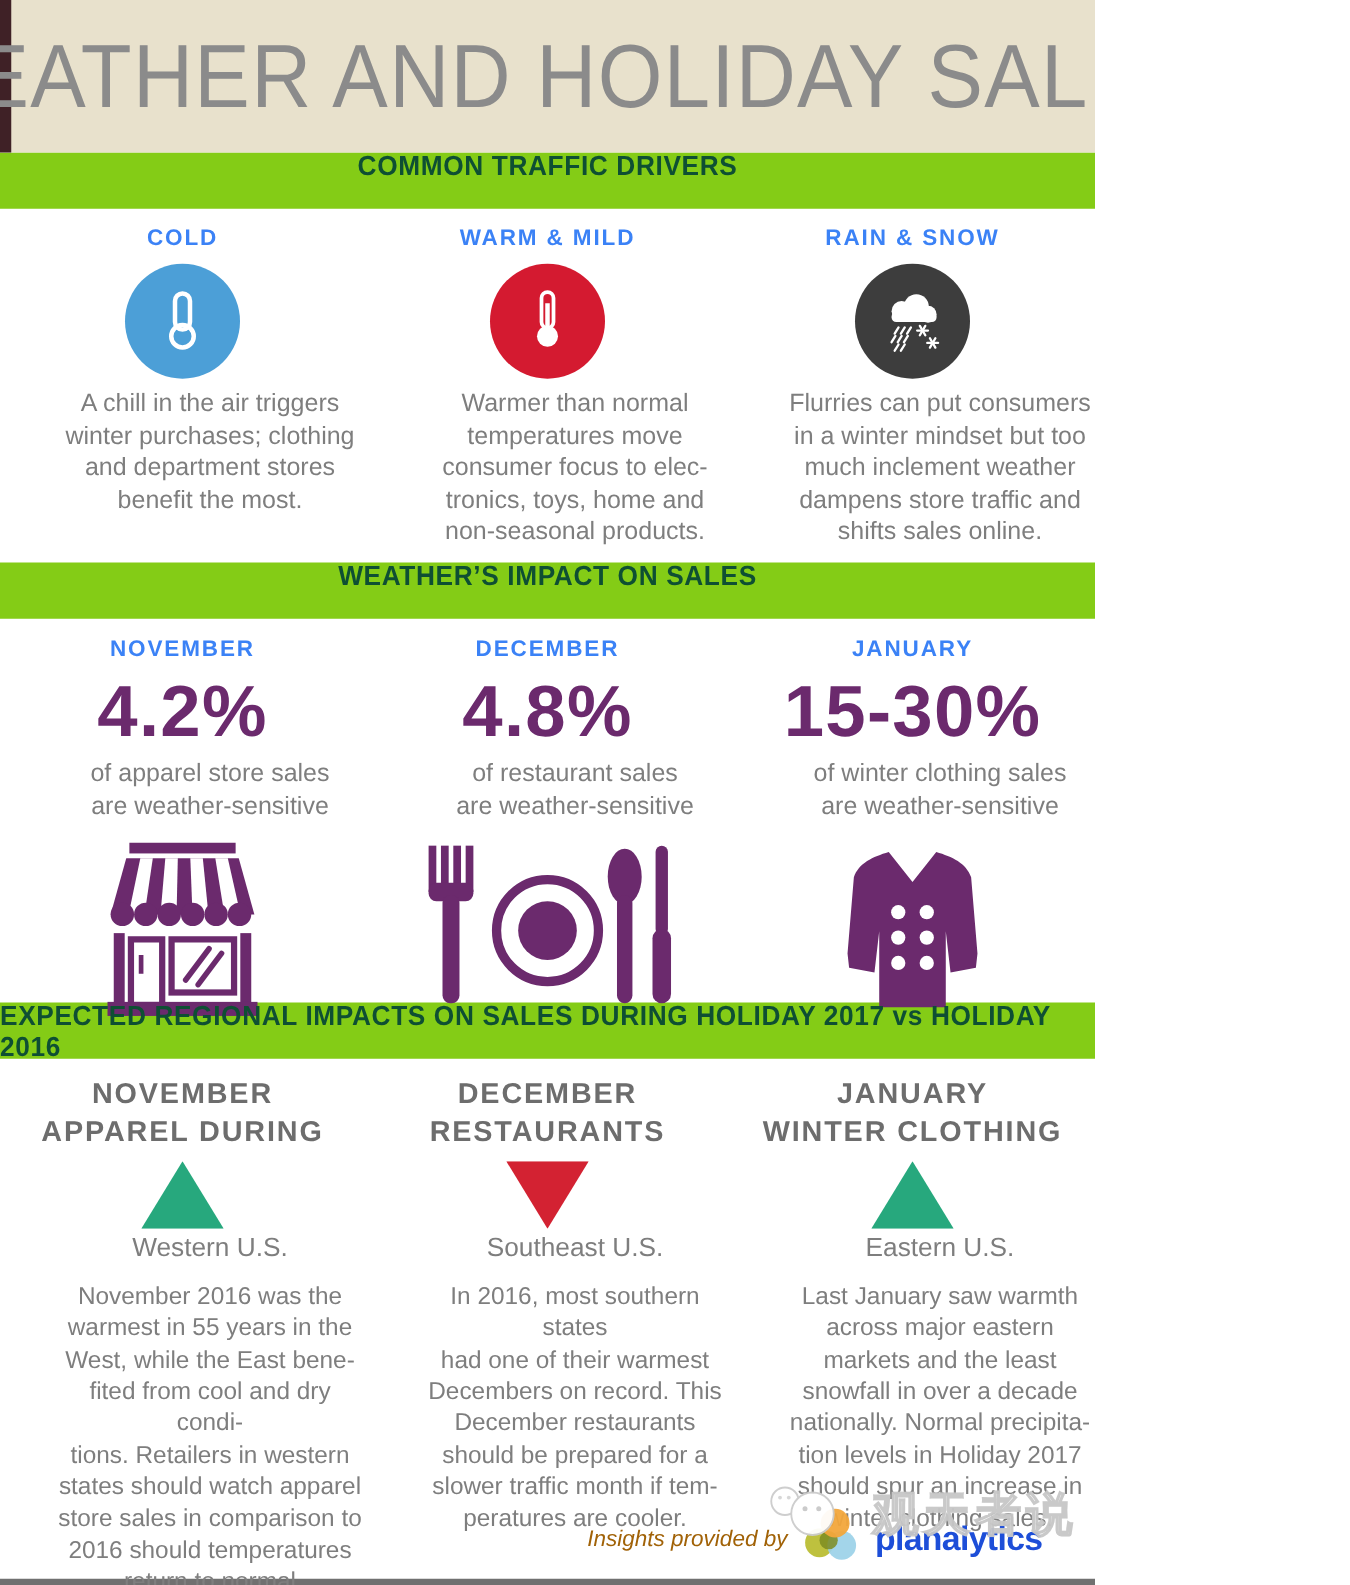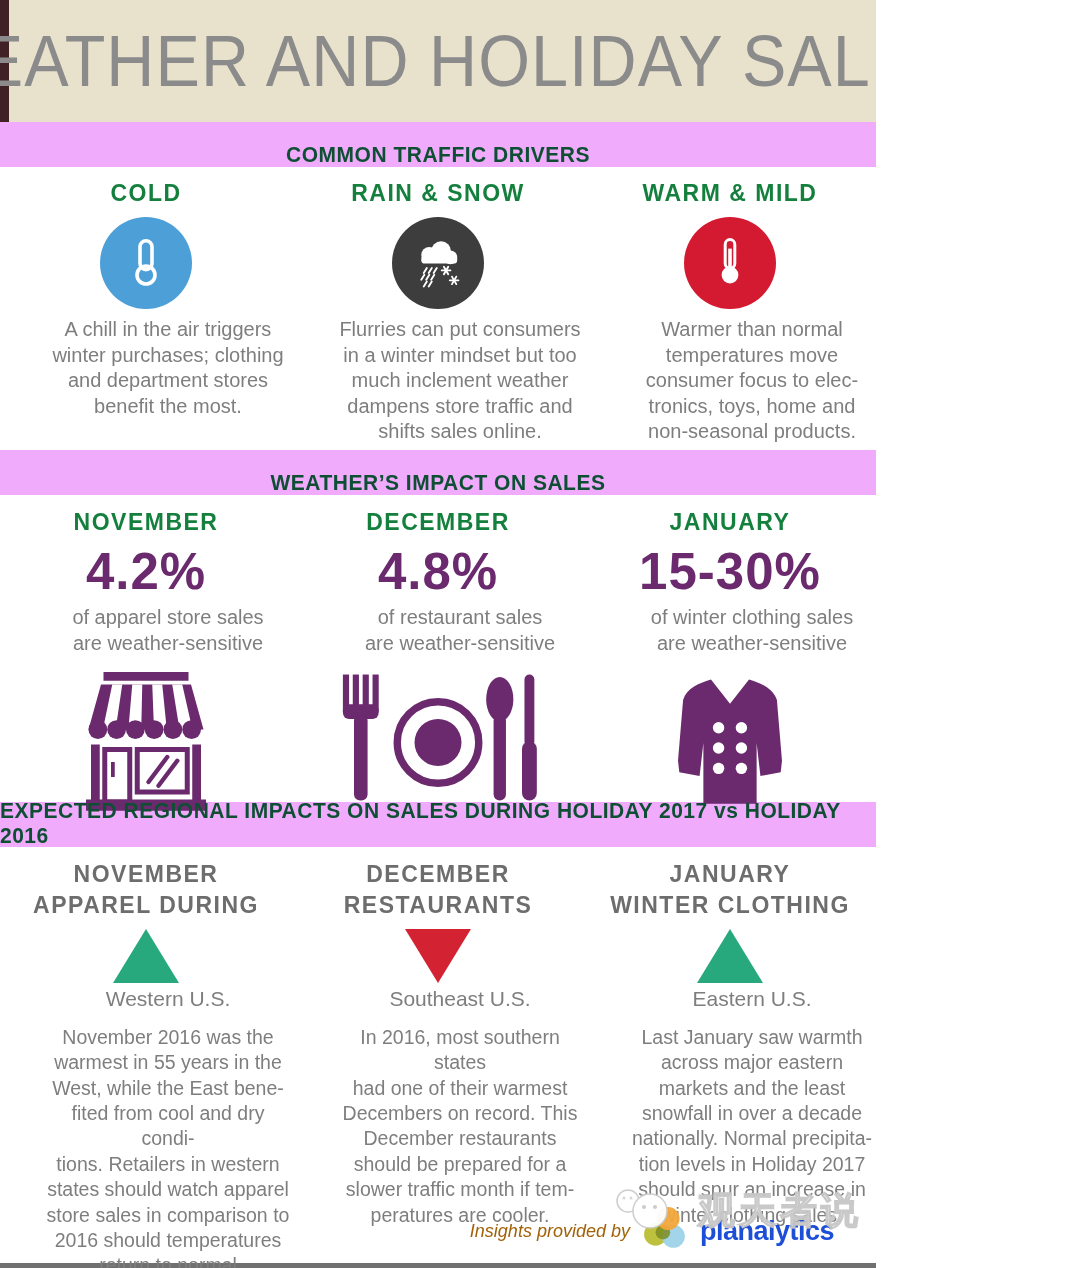--- a/index.html
+++ b/index.html
@@ -6,37 +6,37 @@
   html,body { background:#ffffff; }
   body { font-family:"Liberation Sans", sans-serif; }
   .poster { position:relative; width:876px; height:1268px; background:#ffffff; overflow:hidden; }
 
   
   .masthead { position:relative; height:122px; background:#e8e1cc; display:flex; align-items:center; justify-content:center; }
   .left-strip { position:absolute; left:0; top:0; width:9px; height:122px; background:#3f2126; }
   .masthead h1 { color:#8b8b8b; font-size:64px; font-weight:400; letter-spacing:1px; transform:scaleX(1.04) scaleY(1.12); white-space:nowrap; }
 
   
-  .banner { height:45px; background:#f0abfc; color:#0e4f33; font-weight:bold; font-size:21px; letter-spacing:0.5px; display:flex; align-items:flex-end; justify-content:center; transform-origin:center; }
+  .banner { height:45px; background:#84cc16; color:#0e4f33; font-weight:bold; font-size:21px; letter-spacing:0.5px; display:flex; align-items:flex-start; justify-content:center; transform-origin:center; }
   .banner span { transform:scaleY(1.05); }
 
   .cols { display:grid; grid-template-columns:repeat(3,1fr); text-align:center; }
 
   
   .sec-drivers { height:283px; padding-top:13px; }
-  .col-title { color:#15803d; font-size:23px; font-weight:bold; letter-spacing:1.5px; }
+  .col-title { color:#3b82f6; font-size:18px; font-weight:bold; letter-spacing:1.5px; }
   .circle { width:92px; height:92px; border-radius:50%; margin:10px auto 8px auto; display:flex; align-items:center; justify-content:center; }
   .circle.blue { background:#4c9fd7; }
   .circle.red  { background:#d41a30; }
   .circle.dark { background:#3d3d3d; }
   .para { color:#7e7e7e; font-size:20px; line-height:1.28; white-space:pre-line;margin-left:44px; }
 
   
   .sec-impact { height:307px; padding-top:14px; }
-  .stat { color:#6b2a6d; font-size:51px; font-weight:bold; letter-spacing:1px; margin:6px 0 4px 0; }
+  .stat { color:#6b2a6d; font-size:58px; font-weight:bold; letter-spacing:1px; margin:6px 0 4px 0; }
   .icon-wrap { margin-top:16px; display:flex; justify-content:center; align-items:flex-start; }
 
   
   .sec-regional { height:352px; padding-top:12px; }
   .col-title-2line { color:#6d6d6d; font-size:23px; font-weight:bold; letter-spacing:1.5px; line-height:1.35; }
   .triangle { margin:8px auto 4px auto; width:66px; height:54px; }
   .region { color:#7e7e7e; font-size:21px; margin-bottom:14px;margin-left:44px; }
   .para.small { font-size:19.5px; line-height:1.3; }
 
   
@@ -67,20 +67,35 @@
       <div class="circle blue">
         <svg width="60" height="60" viewBox="0 0 100 100">
           <rect x="40" y="13" width="20" height="48" rx="10" fill="none" stroke="#fff" stroke-width="6"></rect>
           <circle cx="50" cy="70" r="15" fill="none" stroke="#fff" stroke-width="6"></circle>
         </svg>
       </div>
       <p class="para">A chill in the air triggers
 winter purchases; clothing
 and department stores
 benefit the most.</p>
+    </div>
+    <div>
+      <div class="col-title">WARM &amp; MILD</div>
+      <div class="circle red">
+        <svg width="60" height="60" viewBox="0 0 100 100">
+          <rect x="42" y="11" width="16" height="48" rx="8" fill="none" stroke="#fff" stroke-width="5"></rect>
+          <rect x="47" y="26" width="6" height="34" fill="#fff"></rect>
+          <circle cx="50" cy="70" r="14" fill="#fff"></circle>
+        </svg>
+      </div>
+      <p class="para">Warmer than normal
+temperatures move
+consumer focus to elec-
+tronics, toys, home and
+non-seasonal products.</p>
     </div>
     <div>
       <div class="col-title">RAIN &amp; SNOW</div>
       <div class="circle dark">
         <svg width="62" height="62" viewBox="0 0 100 100">
           <g fill="#fff">
             <circle cx="36" cy="37" r="13"></circle>
             <circle cx="55" cy="31" r="16"></circle>
             <circle cx="70" cy="41" r="11"></circle>
             <rect x="23" y="38" width="58" height="13" rx="6"></rect>
@@ -107,35 +122,20 @@
               <line x1="-7" y1="0" x2="7" y2="0" transform="rotate(120)"></line>
             </g>
           </g>
         </svg>
       </div>
       <p class="para">Flurries can put consumers
 in a winter mindset but too
 much inclement weather
 dampens store traffic and
 shifts sales online.</p>
-    </div>
-    <div>
-      <div class="col-title">WARM &amp; MILD</div>
-      <div class="circle red">
-        <svg width="60" height="60" viewBox="0 0 100 100">
-          <rect x="42" y="11" width="16" height="48" rx="8" fill="none" stroke="#fff" stroke-width="5"></rect>
-          <rect x="47" y="26" width="6" height="34" fill="#fff"></rect>
-          <circle cx="50" cy="70" r="14" fill="#fff"></circle>
-        </svg>
-      </div>
-      <p class="para">Warmer than normal
-temperatures move
-consumer focus to elec-
-tronics, toys, home and
-non-seasonal products.</p>
     </div>
   </section>
 
   <div class="banner">
     <span>WEATHER’S IMPACT ON SALES</span>
   </div>
 
   <section class="sec-impact cols">
     <div>
       <div class="col-title">NOVEMBER</div>

